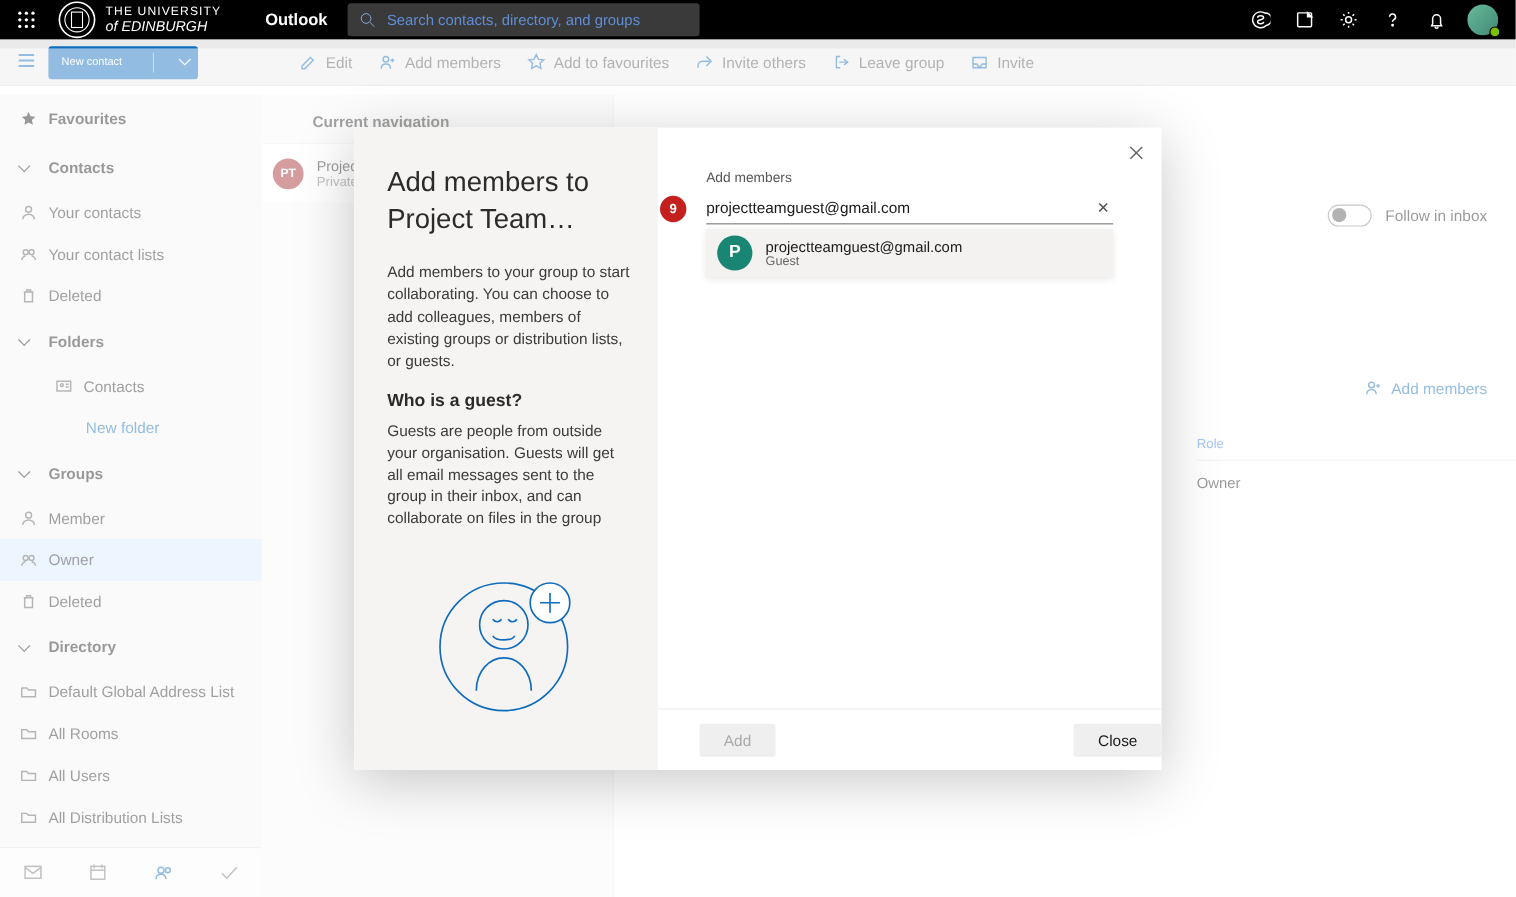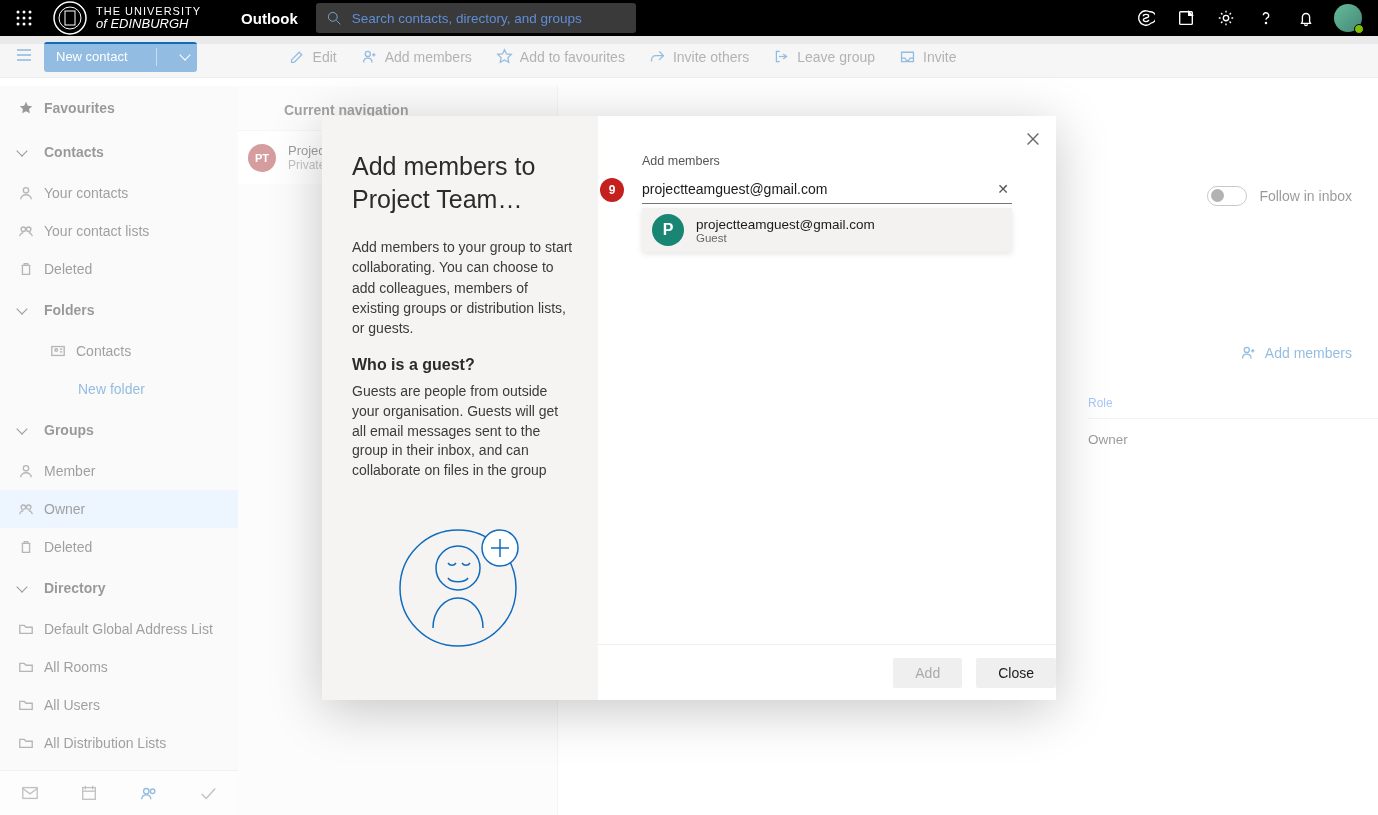--- a/index.html
+++ b/index.html
@@ -21,21 +21,21 @@
   .search-wrap input::placeholder { color:#5f8dd6; }
   .topbar-spacer { flex:1; }
   .topbar-icon { width:40px; height:44px; display:flex; align-items:center; justify-content:center; cursor:pointer; }
   .topbar-icon svg { width:18px; height:18px; stroke:#fff; fill:none; stroke-width:1.5; }
   .avatar { width:28px; height:28px; border-radius:50%; background:linear-gradient(135deg,#6b9,#487); margin:0 8px; position:relative; }
   .avatar .dot { position:absolute; right:-2px; bottom:-2px; width:10px; height:10px; border-radius:50%; background:#7cbf00; border:1.5px solid #000; }
 
   
   .cmdbar { height:42px; background:#eaeaea; border-bottom:1px solid #d7d7d7; display:flex; align-items:center; padding:0 8px; color:#333; font-size:14px; }
   .hamburger { width:32px; text-align:center; cursor:pointer; color:#0f6cbd; }
-  .new-contact { background:#0f6cbd; color:#fff; height:30px; display:flex; align-items:center; border-radius:3px; font-size:13px; margin-left:4px; cursor:pointer;gap:16px; }
+  .new-contact { background:#0f6cbd; color:#fff; height:30px; display:flex; align-items:center; border-radius:3px; font-size:10px; margin-left:4px; cursor:pointer;gap:16px; }
   .new-contact .txt { padding:0 12px; }
   .new-contact .sep { width:1px; height:18px; background:rgba(255,255,255,.5); }
   .new-contact .chev { padding:0 8px; }
   .cmdbar .gap { width:92px; }
   .cmd { display:flex; align-items:center; color:#565555; margin-right:24px; cursor:pointer; }
   .cmd svg { width:17px; height:17px; stroke:#0f6cbd; fill:none; stroke-width:1.5; margin-right:7px; }
 
   
   .sidebar { position:absolute; top:86px; left:0; width:238px; bottom:45px; background:#f3f3f3; overflow:hidden; font-size:14px; }
   .side-row { display:flex; align-items:center; height:38px; padding-left:18px; color:#2b2b2b; cursor:pointer; }
@@ -88,21 +88,21 @@
   .modal-close svg { width:18px; height:18px; stroke:#666; stroke-width:1.5; }
   .fld-lbl { font-size:12.5px; color:#555; }
   .fld { margin-top:6px; border-bottom:1px solid #767676; display:flex; align-items:center; height:30px; }
   .fld input { flex:1; border:none; outline:none; font-size:14px; color:#1a1a1a; }
   .fld .clear { width:18px; text-align:center; color:#555; cursor:pointer; font-size:14px; }
   .suggestion { margin-top:4px; height:44px; background:#f3f2f1; display:flex; align-items:center; padding:0 10px; cursor:pointer; box-shadow:0 2px 6px rgba(0,0,0,.1); }
   .suggestion .pb { width:32px; height:32px; border-radius:50%; background:#198674; color:#fff; font-weight:600; display:flex; align-items:center; justify-content:center; margin-right:12px; }
   .suggestion .ln1 { font-size:13.5px; color:#1a1a1a; }
   .suggestion .ln2 { font-size:11.5px; color:#666; }
 
-  .modal-footer { position:absolute; left:0; right:0; bottom:0; height:56px; border-top:1px solid #eee; display:flex; align-items:center; justify-content:flex-end; padding-left:38px; }
+  .modal-footer { position:absolute; left:0; right:0; bottom:0; height:56px; border-top:1px solid #eee; display:flex; align-items:center; justify-content:space-between; padding-left:38px; }
   .btn { height:30px; padding:0 22px; font-size:14px; border-radius:2px; display:flex; align-items:center; cursor:pointer; }
   .btn-add { background:#efefef; color:#aaa; margin-right:14px; }
   .btn-close { background:#efefef; color:#1b1b1b; }
 
   
   .redbadge { position:absolute; top:178px; left:600px; width:24px; height:24px; border-radius:50%; background:#c4201d; color:#fff; font-size:12px; font-weight:600; display:flex; align-items:center; justify-content:center; z-index:20; }
 
   .chev-down::after { content:""; display:inline-block; width:7px; height:7px; border-right:1.5px solid currentColor; border-bottom:1.5px solid currentColor; transform:rotate(45deg); margin-bottom:2px; }
 </style>
 </head>

